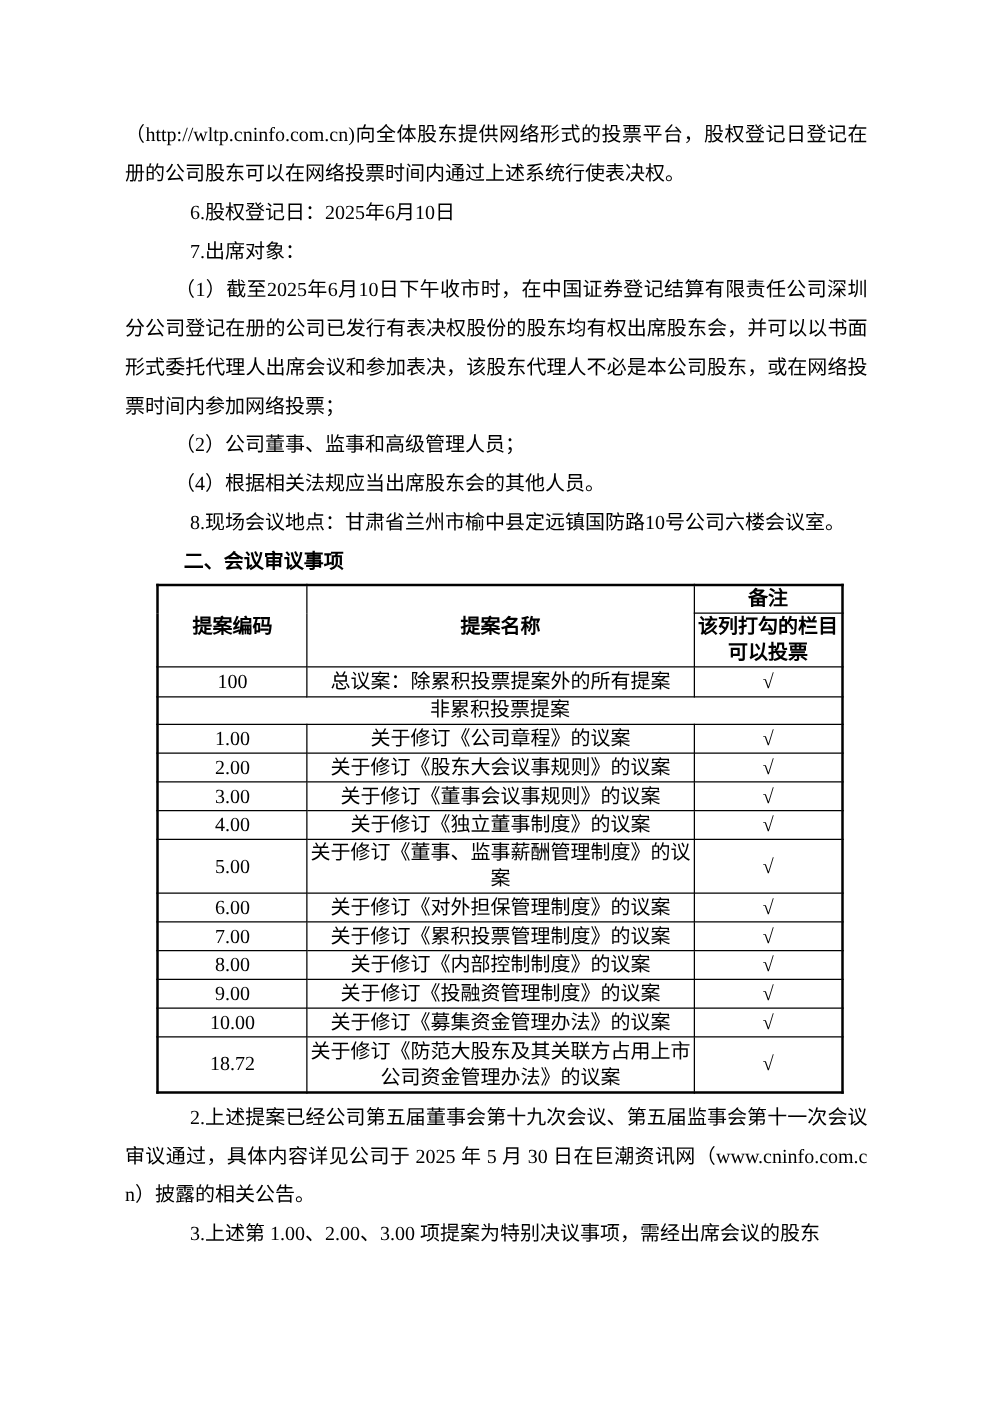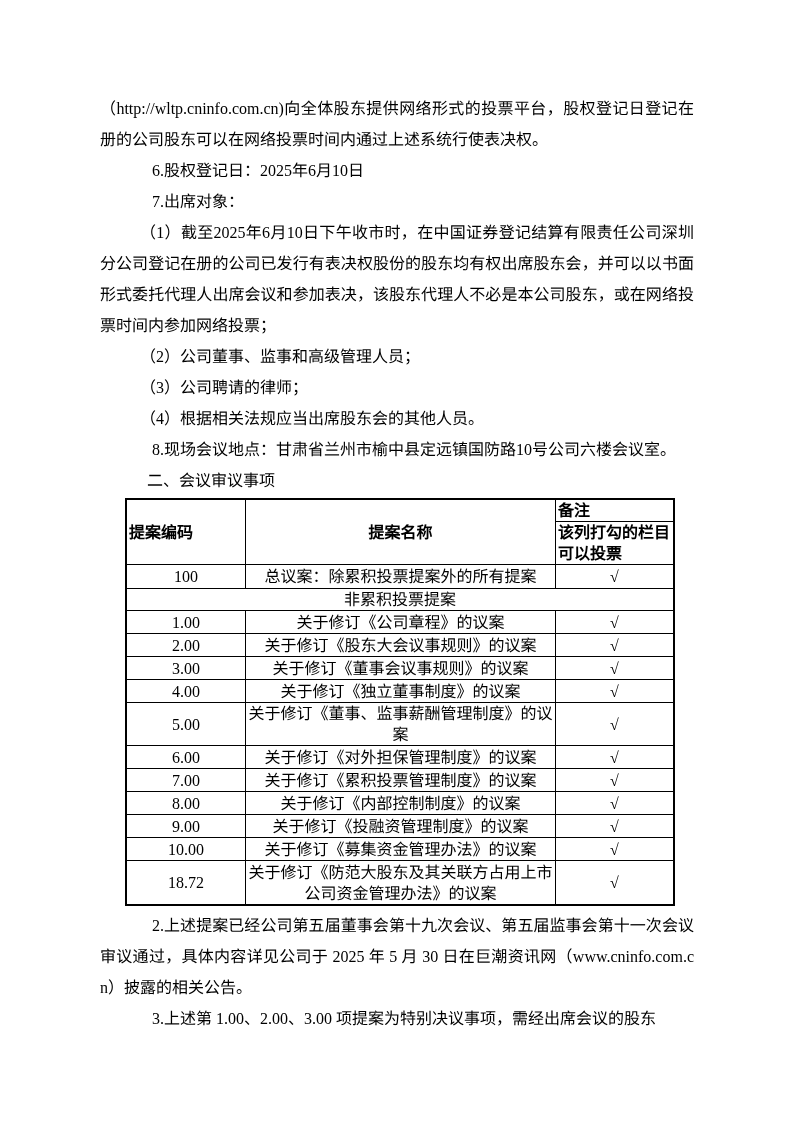--- a/index.html
+++ b/index.html
@@ -24,21 +24,21 @@
     margin: 0;
     font-size: 16px;
     line-height: 31px;
     text-align: justify;
     text-justify: inter-character;
     word-break: break-all;
   }
   .ind-num   { text-indent: 52px; }   
   .ind-paren { text-indent: 40px; }   
   .heading-bold {
-    font-weight: normal;
+    font-weight: bold;
     font-family: "Liberation Sans", "DejaVu Sans", sans-serif;
     text-indent: 47px;
     text-align: left;
   }
   table.proposals {
     border-collapse: collapse;
     table-layout: fixed;
     width: 548px;
     margin: 2px 0 0 25px;
     border: 2px solid #000;
@@ -47,41 +47,40 @@
     border: 1px solid #000;
     font-size: 16px;
     line-height: 21px;
     padding: 0 2px;
     vertical-align: middle;
     overflow: hidden;
   }
   td.col-code  { width: 114px; text-align: center; }
   td.col-name  { width: 305px; text-align: center; padding-left: 10px; padding-right: 4px; word-break: break-all; }
   td.col-check { width: 113px; text-align: center; }
-  td.hdr { font-weight: bold; text-align: left; }
+  td.hdr { font-weight: bold; text-align: center; }
   tr.r-remark-top td    { height: 21px; }
   tr.r-remark-bottom td { height: 42px; }
   tr.r-total td   { height: 23px; }
   tr.r-section td { height: 20px; text-align: center; }
   tr.r-item td    { height: 22px; }
   tr.r-item-tall td { height: 43px; }
   td.name-centered { text-align: center; padding-left: 2px; }
   .after-table { margin-top: 4px; }
 </style>
 </head>
 <body>
 
 <div class="page">
 
   <p class="para">（http://wltp.cninfo.com.cn)向全体股东提供网络形式的投票平台，股权登记日登记在册的公司股东可以在网络投票时间内通过上述系统行使表决权。</p>
   <p class="para ind-num">6.股权登记日：2025年6月10日</p>
   <p class="para ind-num">7.出席对象：</p>
   <p class="para ind-paren">（1）截至2025年6月10日下午收市时，在中国证券登记结算有限责任公司深圳分公司登记在册的公司已发行有表决权股份的股东均有权出席股东会，并可以以书面形式委托代理人出席会议和参加表决，该股东代理人不必是本公司股东，或在网络投票时间内参加网络投票；</p>
   <p class="para ind-paren">（2）公司董事、监事和高级管理人员；</p>
-  <p class="para ind-paren">（3）公司聘请的律师；</p>
   <p class="para ind-paren">（4）根据相关法规应当出席股东会的其他人员。</p>
   <p class="para ind-num">8.现场会议地点：甘肃省兰州市榆中县定远镇国防路10号公司六楼会议室。</p>
   <p class="para heading-bold">二、会议审议事项</p>
 
   <table class="proposals">
     <tbody>
       <tr class="r-remark-top">
         <td class="col-code hdr" rowspan="2">提案编码</td>
         <td class="col-name hdr name-centered" rowspan="2">提案名称</td>
         <td class="col-check hdr">备注</td>

